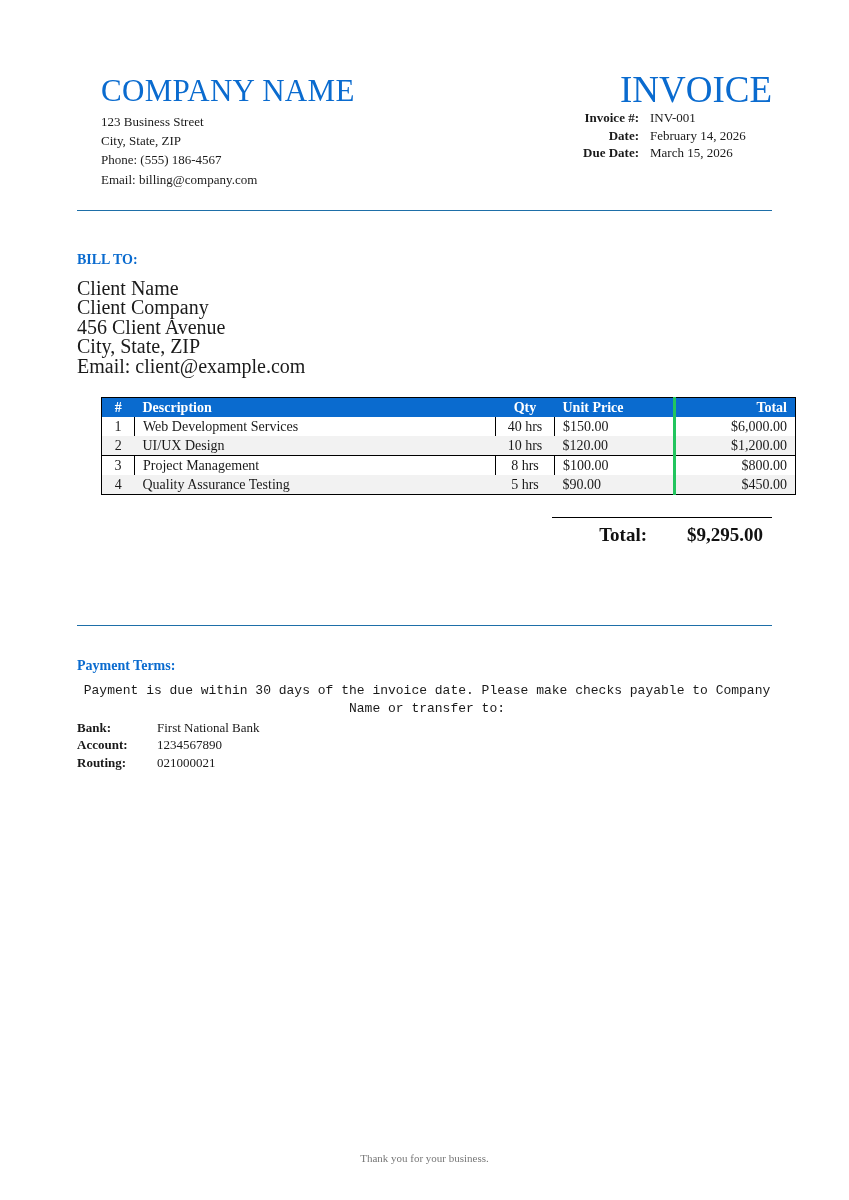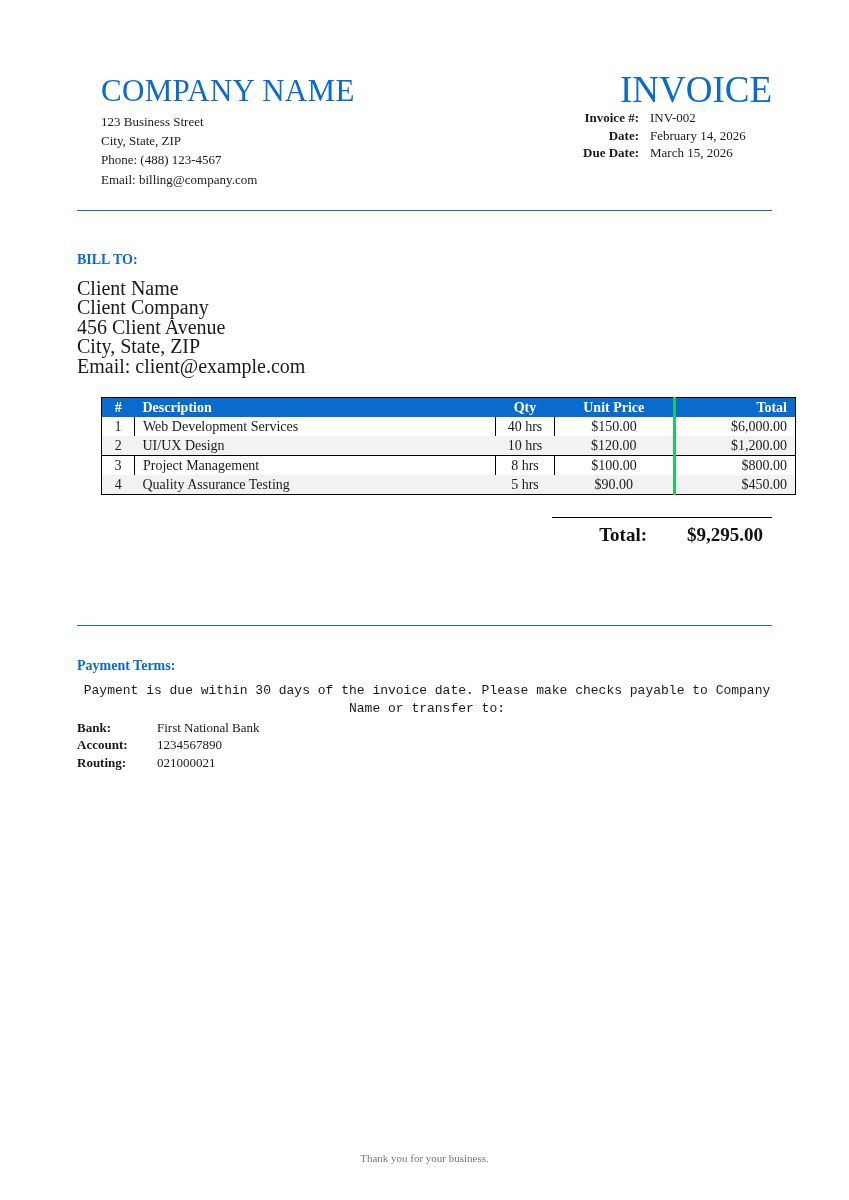--- a/index.html
+++ b/index.html
@@ -23,21 +23,21 @@
       position: absolute; left: 101px; top: 397px; width: 695px;
       border-collapse: collapse; font-size: 14px; font-family: "Liberation Serif", serif;
       border: 1px solid #000;
     }
     table.items th { background: #0a6bcf; color: #fff; font-weight: bold; height: 19px; padding: 0 8px; }
     table.items td { height: 19px; padding: 0 8px; }
     table.items tr.alt td { background: #f2f2f2; }
     .c-num { width: 16px; text-align: center; }
     .c-desc { text-align: left; }
     .c-qty { width: 42px; text-align: center; }
-    .c-price { width: 102px; text-align: center; }
+    .c-price { width: 102px; text-align: left; }
     .c-total { width: 103px; text-align: right; border-left: 3px solid #22c55e; font-family: Liberation Serif, serif; }
     th.c-num { font-weight: normal; color: #cfe3f8; }
     .row-border-top td { border-top: 1px solid #000; }
     .vl { border-left: 1px solid #000; }
     .vr { border-right: 1px solid #000; }
     .totals { left: 552px; top: 513px; width: 220px; font-family: "Liberation Serif", serif; }
     .tot-row { display: flex; justify-content: flex-end; font-size: 14px; line-height: 24px; }
     .tot-label { font-weight: bold; text-align: right; width: 95px; }
     .tot-val { text-align: right; width: 116px; padding-right: 9px; color: #333; }
     .tot-rule { height: 1px; background: #000; margin: 4px 0 4px 0; }
@@ -48,29 +48,29 @@
     .bank-label { width: 80px; font-weight: bold; }
     .footer { left: 0; width: 849px; top: 1152px; text-align: center; font-size: 11px; color: #777; font-family: "Liberation Serif", serif; }
   </style>
 </head>
 <body>
 
 <div class="abs company-name blue">COMPANY NAME</div>
 <div class="abs company-lines">
   <div>123 Business Street</div>
   <div>City, State, ZIP</div>
-  <div>Phone: (488) 123-4567</div>
+  <div>Phone: (555) 186-4567</div>
   <div>Email: billing@company.com</div>
 </div>
 
 <div class="abs invoice-title blue">INVOICE</div>
 <div class="abs meta">
   <div class="meta-row">
     <span class="meta-label">Invoice #:</span>
-    <span>INV-002</span>
+    <span>INV-001</span>
   </div>
   <div class="meta-row">
     <span class="meta-label">Date:</span>
     <span>February 14, 2026</span>
   </div>
   <div class="meta-row">
     <span class="meta-label">Due Date:</span>
     <span>March 15, 2026</span>
   </div>
 </div>

